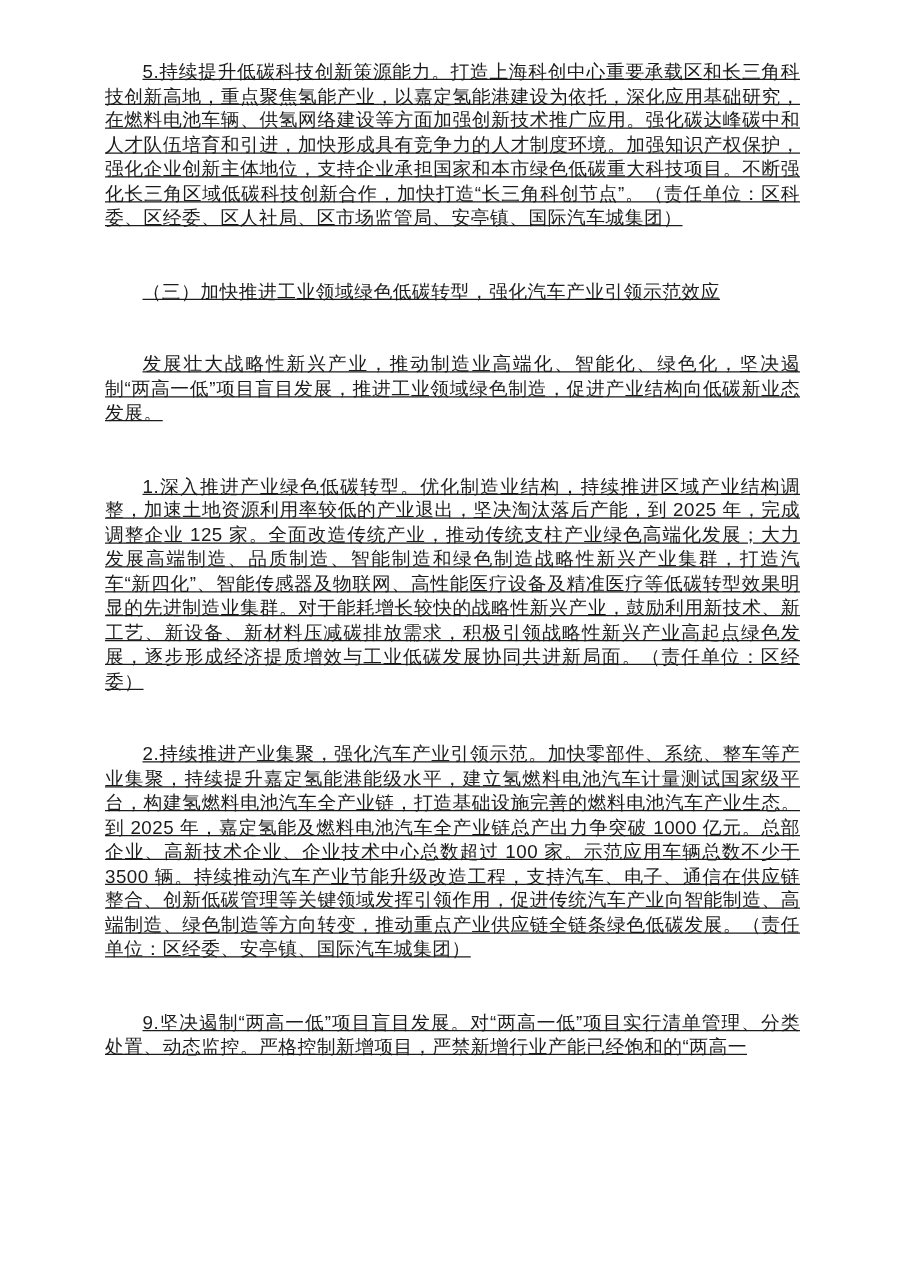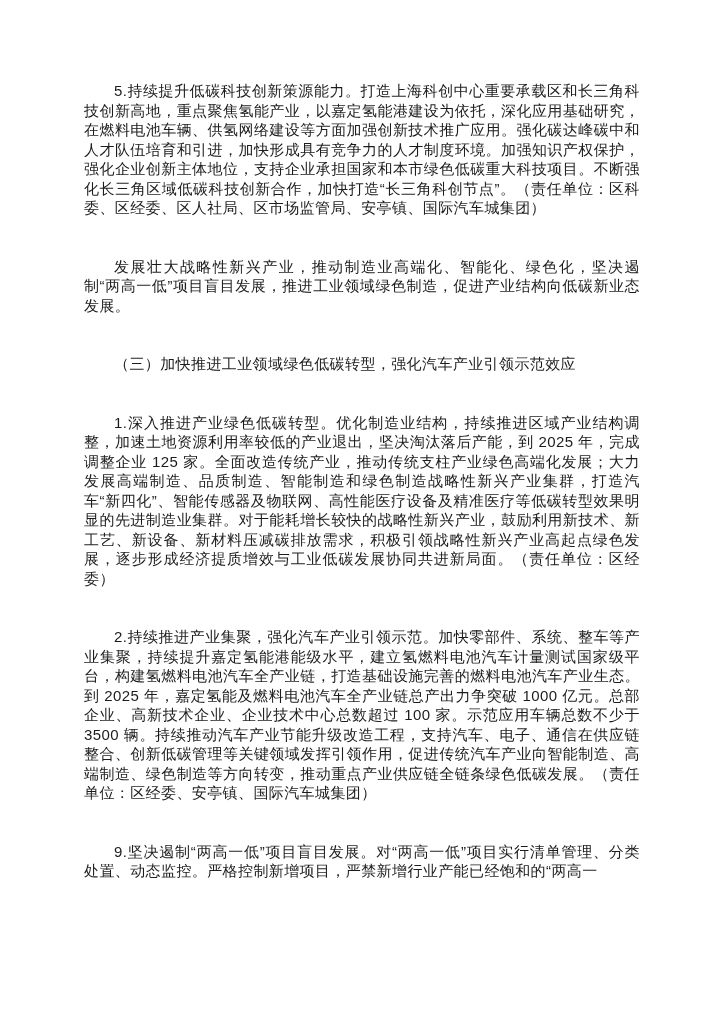--- a/index.html
+++ b/index.html
@@ -13,21 +13,22 @@
 
   body {
     font-family: "Liberation Sans", "DejaVu Sans", sans-serif;
     color: #1c1c1c;
   }
 
   .doc-page {
     width: 724px;
     height: 883px;
     background: #ffffff;
-    padding: 81px 84px 40px 84px;
+    padding: 48px 84px 40px 84px;
+    text-decoration: underline;
   }
 
   .para {
     font-size: 15px;
     line-height: 19.5px;
     text-align: justify;
     text-justify: inter-ideograph;
     text-indent: 2em;
     letter-spacing: 0.4px;
     margin: 0 0 39px 0;
@@ -42,22 +43,22 @@
     
     font-weight: normal;
   }
 </style>
 </head>
 <body>
 
 <div class="doc-page">
   <p class="para">5.持续提升低碳科技创新策源能力。打造上海科创中心重要承载区和长三角科技创新高地，重点聚焦氢能产业，以嘉定氢能港建设为依托，深化应用基础研究，在燃料电池车辆、供氢网络建设等方面加强创新技术推广应用。强化碳达峰碳中和人才队伍培育和引进，加快形成具有竞争力的人才制度环境。加强知识产权保护，强化企业创新主体地位，支持企业承担国家和本市绿色低碳重大科技项目。不断强化长三角区域低碳科技创新合作，加快打造“长三角科创节点”。（责任单位：区科委、区经委、区人社局、区市场监管局、安亭镇、国际汽车城集团）</p>
 
+  <p class="para section-heading">（三）加快推进工业领域绿色低碳转型，强化汽车产业引领示范效应</p>
+
   <p class="para">发展壮大战略性新兴产业，推动制造业高端化、智能化、绿色化，坚决遏制“两高一低”项目盲目发展，推进工业领域绿色制造，促进产业结构向低碳新业态发展。</p>
-
-  <p class="para section-heading">（三）加快推进工业领域绿色低碳转型，强化汽车产业引领示范效应</p>
 
   <p class="para">1.深入推进产业绿色低碳转型。优化制造业结构，持续推进区域产业结构调整，加速土地资源利用率较低的产业退出，坚决淘汰落后产能，到 2025 年，完成调整企业 125 家。全面改造传统产业，推动传统支柱产业绿色高端化发展；大力发展高端制造、品质制造、智能制造和绿色制造战略性新兴产业集群，打造汽车“新四化”、智能传感器及物联网、高性能医疗设备及精准医疗等低碳转型效果明显的先进制造业集群。对于能耗增长较快的战略性新兴产业，鼓励利用新技术、新工艺、新设备、新材料压减碳排放需求，积极引领战略性新兴产业高起点绿色发展，逐步形成经济提质增效与工业低碳发展协同共进新局面。（责任单位：区经委）</p>
 
   <p class="para">2.持续推进产业集聚，强化汽车产业引领示范。加快零部件、系统、整车等产业集聚，持续提升嘉定氢能港能级水平，建立氢燃料电池汽车计量测试国家级平台，构建氢燃料电池汽车全产业链，打造基础设施完善的燃料电池汽车产业生态。到 2025 年，嘉定氢能及燃料电池汽车全产业链总产出力争突破 1000 亿元。总部企业、高新技术企业、企业技术中心总数超过 100 家。示范应用车辆总数不少于 3500 辆。持续推动汽车产业节能升级改造工程，支持汽车、电子、通信在供应链整合、创新低碳管理等关键领域发挥引领作用，促进传统汽车产业向智能制造、高端制造、绿色制造等方向转变，推动重点产业供应链全链条绿色低碳发展。（责任单位：区经委、安亭镇、国际汽车城集团）</p>
 
   <p class="para">9.坚决遏制“两高一低”项目盲目发展。对“两高一低”项目实行清单管理、分类处置、动态监控。严格控制新增项目，严禁新增行业产能已经饱和的“两高一</p>
 </div>
 
 </body></html>

